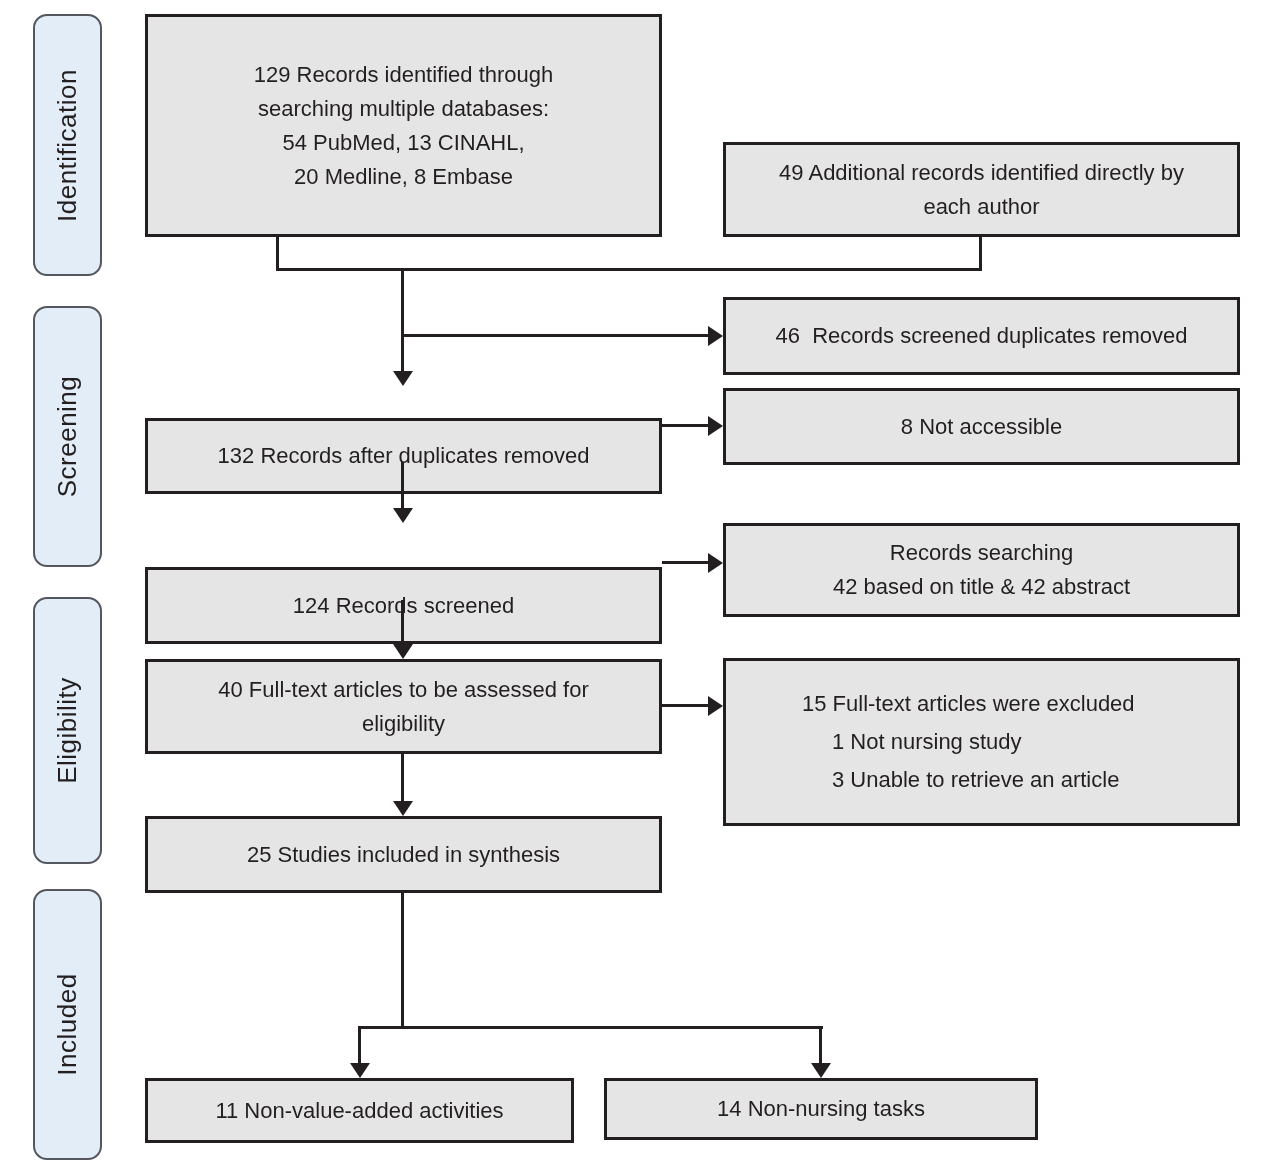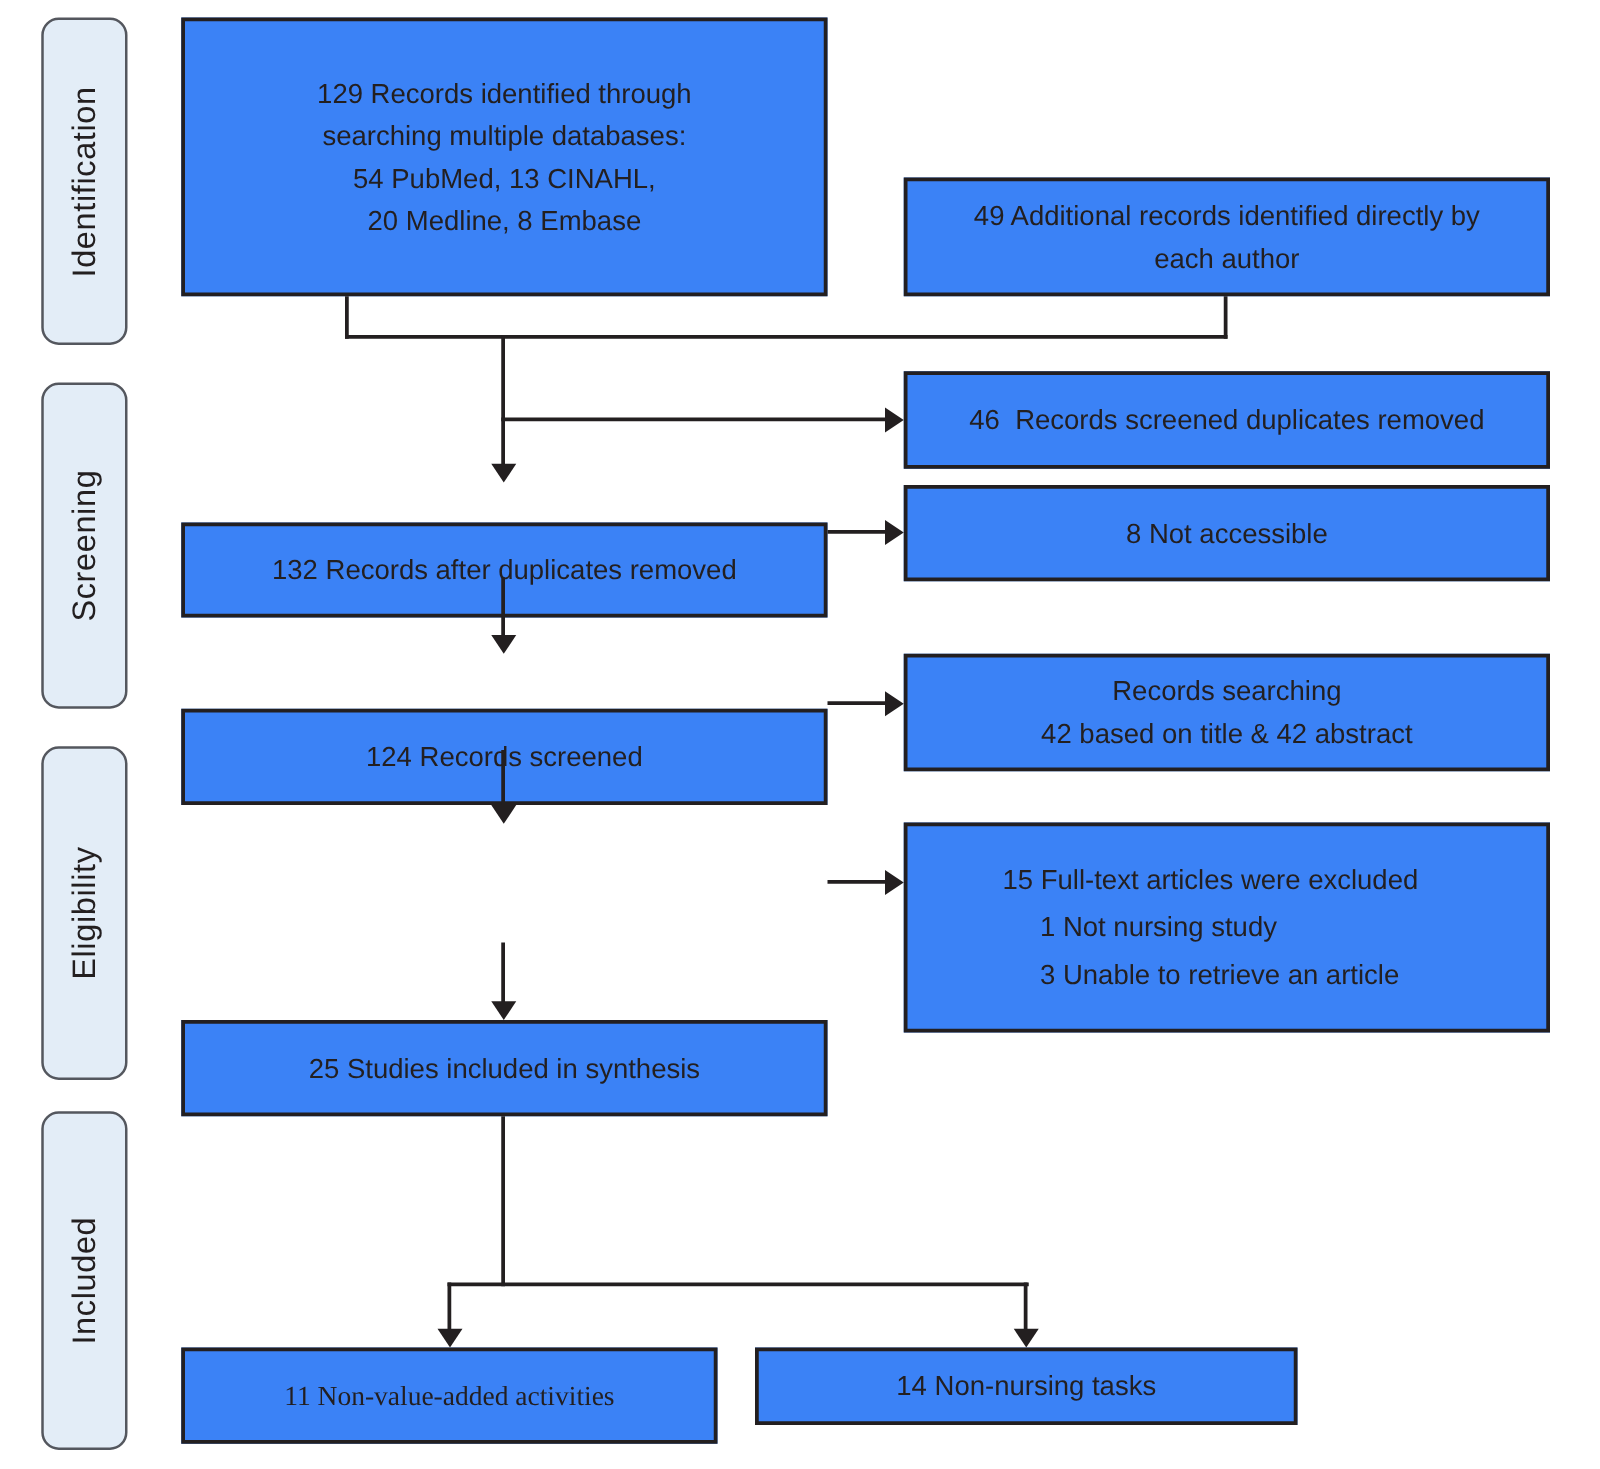--- a/index.html
+++ b/index.html
@@ -19,21 +19,21 @@
     box-sizing:border-box;
     display:flex;align-items:center;justify-content:center;
   }
   .stage .rot{
     transform:rotate(-90deg);
     white-space:nowrap;
     font-size:26px;letter-spacing:0.5px;color:#231f20;
   }
   
   .fbox{
-    position:absolute;background:#3b82f6;
+    position:absolute;background:#e5e5e5;
     border:3px solid #231f20;box-sizing:border-box;
     display:flex;flex-direction:column;align-items:center;justify-content:center;
     text-align:center;font-size:22px;line-height:34px;color:#231f20;
   }
   .fbox .ln{display:block;}
   .fbox.left-align{align-items:flex-start;text-align:left;padding-left:76px;line-height:38px;}
   .fbox.left-align .indent{padding-left:30px;}
   
   .vline,.hline{position:absolute;background:#231f20;}
   .vline{width:3px;}
@@ -76,20 +76,24 @@
   </div>
 
   <div class="fbox" style="left:145px;top:386px;width:517px;height:76px;margin-top:32px;">
     <span class="ln">132 Records after duplicates removed</span>
   </div>
 
   <div class="fbox" style="left:145px;top:523px;width:517px;height:77px;margin-top:44px;">
     <span class="ln">124 Records screened</span>
   </div>
 
+  <div class="fbox" style="left:145px;top:659px;width:517px;height:95px;">
+    <span class="ln">40 Full-text articles to be assessed for</span>
+    <span class="ln">eligibility</span>
+  </div>
 
   <div class="fbox" style="left:145px;top:816px;width:517px;height:77px;">
     <span class="ln">25 Studies included in synthesis</span>
   </div>
 
   <div class="fbox" style="left:723px;top:142px;width:517px;height:95px;">
     <span class="ln">49 Additional records identified directly by</span>
     <span class="ln">each author</span>
   </div>
 
@@ -105,21 +109,21 @@
     <span class="ln">Records searching</span>
     <span class="ln">42 based on title &amp; 42 abstract</span>
   </div>
 
   <div class="fbox left-align" style="left:723px;top:658px;width:517px;height:168px;">
     <span class="ln">15 Full-text articles were excluded</span>
     <span class="ln indent">1 Not nursing study</span>
     <span class="ln indent">3 Unable to retrieve an article</span>
   </div>
 
-  <div class="fbox" style="left:145px;top:1078px;width:429px;height:77px;font-family:Liberation Serif, serif;">
+  <div class="fbox" style="left:145px;top:1078px;width:429px;height:65px;">
     <span class="ln">11 Non-value-added activities</span>
   </div>
 
   <div class="fbox" style="left:604px;top:1078px;width:434px;height:62px;">
     <span class="ln">14 Non-nursing tasks</span>
   </div>
 
   <div class="vline" style="left:276px;top:237px;height:34px;"></div>
   <div class="vline" style="left:979px;top:237px;height:34px;"></div>
   <div class="hline" style="left:276px;top:268px;width:706px;"></div>

